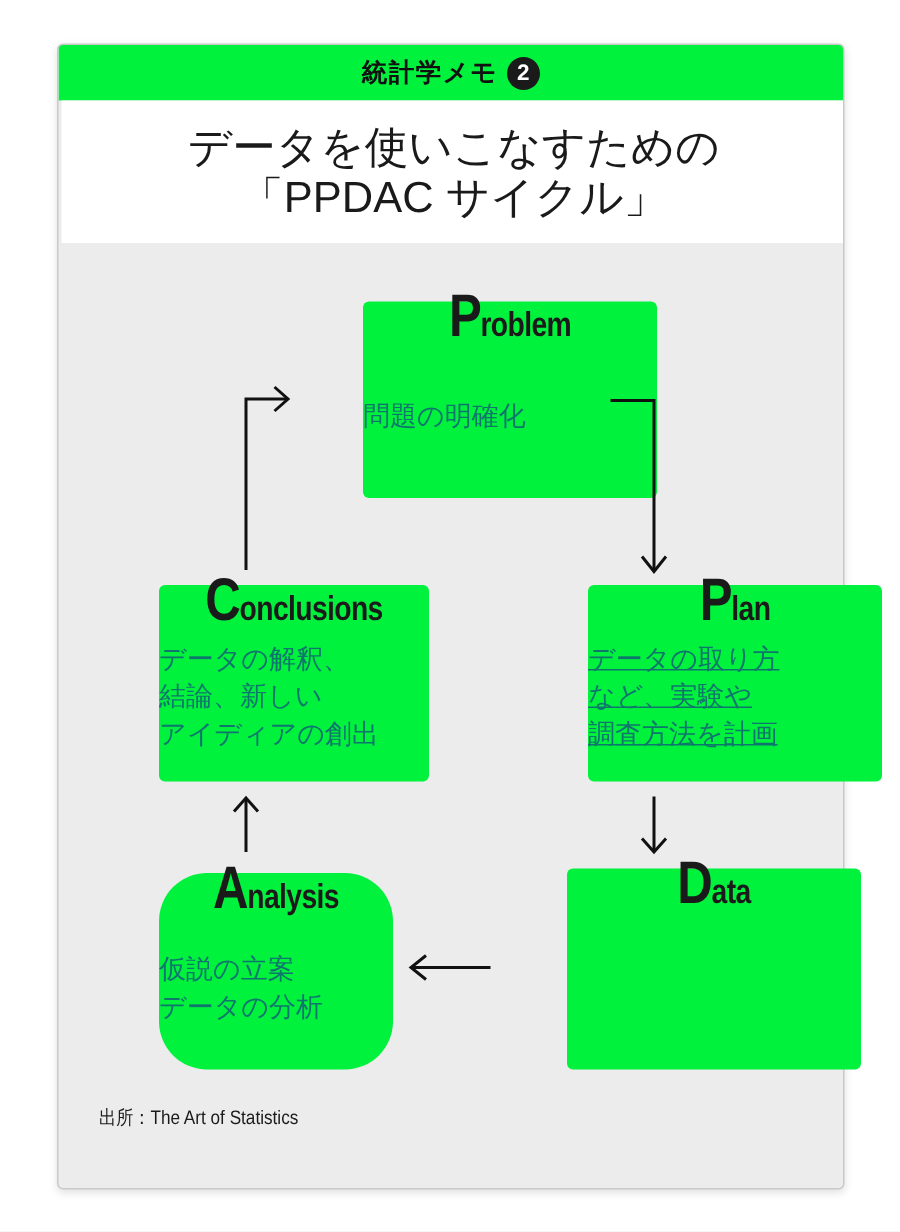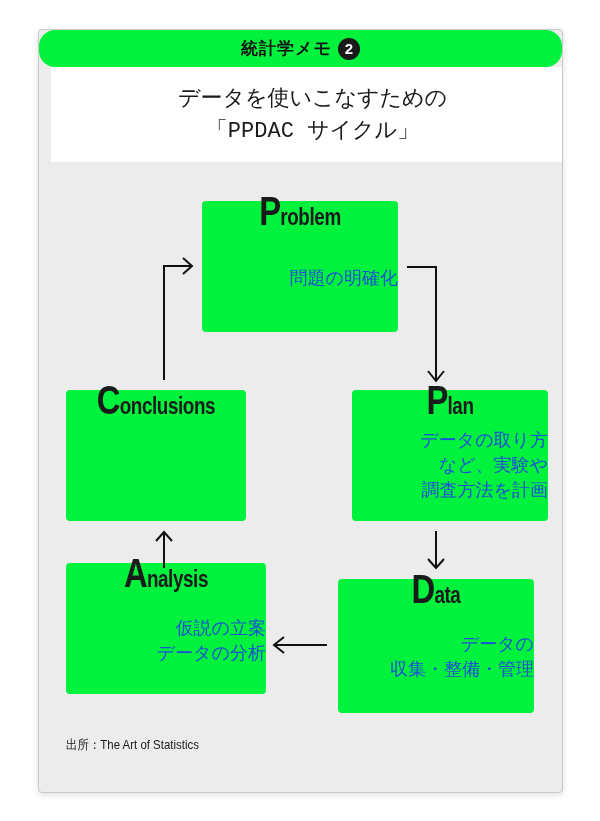--- a/index.html
+++ b/index.html
@@ -8,48 +8,48 @@
       font-family: "DejaVu Sans", "Liberation Sans", sans-serif; color: #1a1a1a;
     }
     .card {
       position: absolute; left: 38px; top: 29px; width: 523px; height: 762px;
       background: #ececec; border: 1px solid #c9c9c9; border-radius: 4px;
       box-shadow: 0 2px 6px rgba(0,0,0,0.12); overflow: hidden;
     }
     .header {
       position: absolute; left: 0; top: 0; width: 100%; height: 37px;
       background: #00f23d; display: flex; align-items: center; justify-content: center;
-      font-size: 17px; font-weight: bold; letter-spacing: 1px; color: #111; border-radius: 16px;
+      font-size: 17px; font-weight: bold; letter-spacing: 1px; color: #111;
     }
     .badge {
       display: inline-flex; align-items: center; justify-content: center;
       width: 22px; height: 22px; border-radius: 50%; background: #1a1a1a; color: #fff;
       font-size: 15px; font-weight: bold; margin-left: 6px; letter-spacing: 0;
       font-family: "Liberation Sans", sans-serif;
     }
     .title-area {
-      position: absolute; left: 12px; top: 37px; width: 100%; height: 95px; background: #ffffff;
+      position: absolute; left: 2px; top: 37px; width: 100%; height: 95px; background: #ffffff;
       display: flex; flex-direction: column; align-items: center; justify-content: center;
-      font-size: 22px; line-height: 34px; color: #1a1a1a;
+      font-size: 29px; line-height: 34px; color: #1a1a1a;
     }
-    .title-area .line2 { font-family: Liberation Mono, monospace; }
+    .title-area .line2 { font-family: Liberation Sans, sans-serif; }
     .box {
       position: absolute; background: #00f23d; border-radius: 4px;
-      display: flex; flex-direction: column; align-items: center;
+      display: flex; flex-direction: column; align-items: center; margin-left: 40px;
     }
     .box-title {
       position: absolute; left: 0; right: 0; text-align: center;
       font-family: "Liberation Sans", sans-serif; font-weight: bold; color: #1a1a1a;
       font-size: 23px; letter-spacing: -0.5px; white-space: nowrap;
       transform: scaleX(0.82);
     }
     .box-title .initial { font-size: 40px; letter-spacing: -1px; }
     .box-desc {
-      position: absolute; left: 0; right: 0; text-align: right;
-      font-size: 18px; line-height: 25px; color: #1d4ed8; white-space: pre-line;
+      position: absolute; left: 0; right: 0; text-align: left;
+      font-size: 18px; line-height: 25px; color: #0f766e; white-space: pre-line;
     }
     .source {
       position: absolute; left: 27px; top: 706px; font-size: 13px; color: #1a1a1a;
       font-family: "Liberation Sans", sans-serif; transform: scaleX(0.88); transform-origin: left center;
     }
     svg.arrows { position: absolute; left: 0; top: 0; width: 600px; height: 821px; pointer-events: none; }
   </style>
 </head>
 <body>
 
@@ -69,45 +69,46 @@
   <div class="box-title" style="top:-12px;">
     <span class="initial">P</span><span>roblem</span>
   </div>
   <div class="box-desc" style="top:64px;">問題の明確化</div>
 </div>
 
 <div class="box" style="left:352px; top:390px; width:196px; height:131px;">
   <div class="box-title" style="top:-12px;">
     <span class="initial">P</span><span>lan</span>
   </div>
-  <div class="box-desc" style="top:37px;">データの取り方
+  <div class="box-desc" style="top:37px;text-decoration:underline;">データの取り方
 など、実験や
 調査方法を計画</div>
 </div>
 
 <div class="box" style="left:66px; top:390px; width:180px; height:131px;">
   <div class="box-title" style="top:-12px;">
     <span class="initial">C</span><span>onclusions</span>
   </div>
+  <div class="box-desc" style="top:37px;">データの解釈、
+結論、新しい
+アイディアの創出</div>
 </div>
 
-<div class="box" style="left:66px; top:563px; width:200px; height:131px;">
+<div class="box" style="left:66px; top:582px; width:156px; height:131px;border-radius:32px;">
   <div class="box-title" style="top:-12px;">
     <span class="initial">A</span><span>nalysis</span>
   </div>
-  <div class="box-desc" style="top:52px;padding-left:21px;">仮説の立案
+  <div class="box-desc" style="top:52px;">仮説の立案
 データの分析</div>
 </div>
 
 <div class="box" style="left:338px; top:579px; width:196px; height:134px;">
   <div class="box-title" style="top:-12px;">
     <span class="initial">D</span><span>ata</span>
   </div>
-  <div class="box-desc" style="top:52px;">データの
-収集・整備・管理</div>
 </div>
 
 <svg class="arrows" viewBox="0 0 600 821">
   <g fill="none" stroke="#111" stroke-width="2" stroke-linejoin="miter">
 
     <g>
       <polyline points="407,267 436,267 436,380"></polyline>
       <polyline points="428,371 436,381 444,371"></polyline>
     </g>
 

